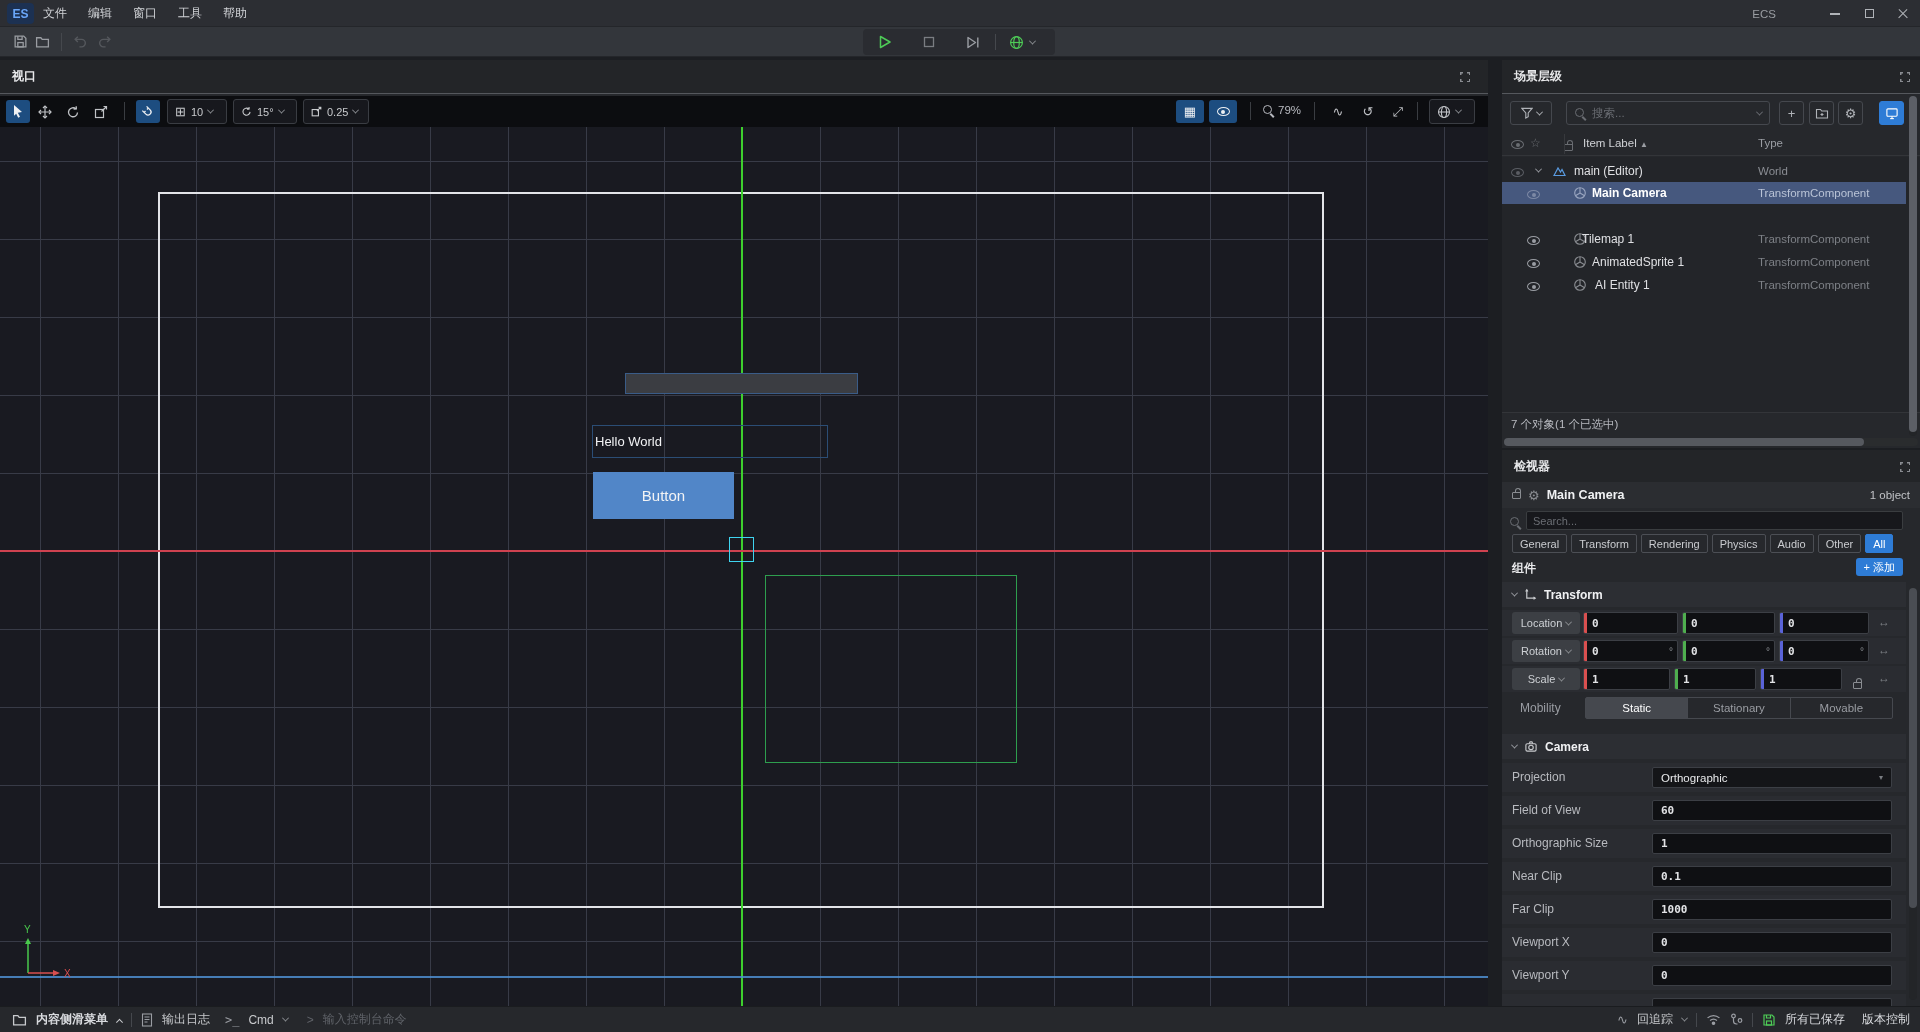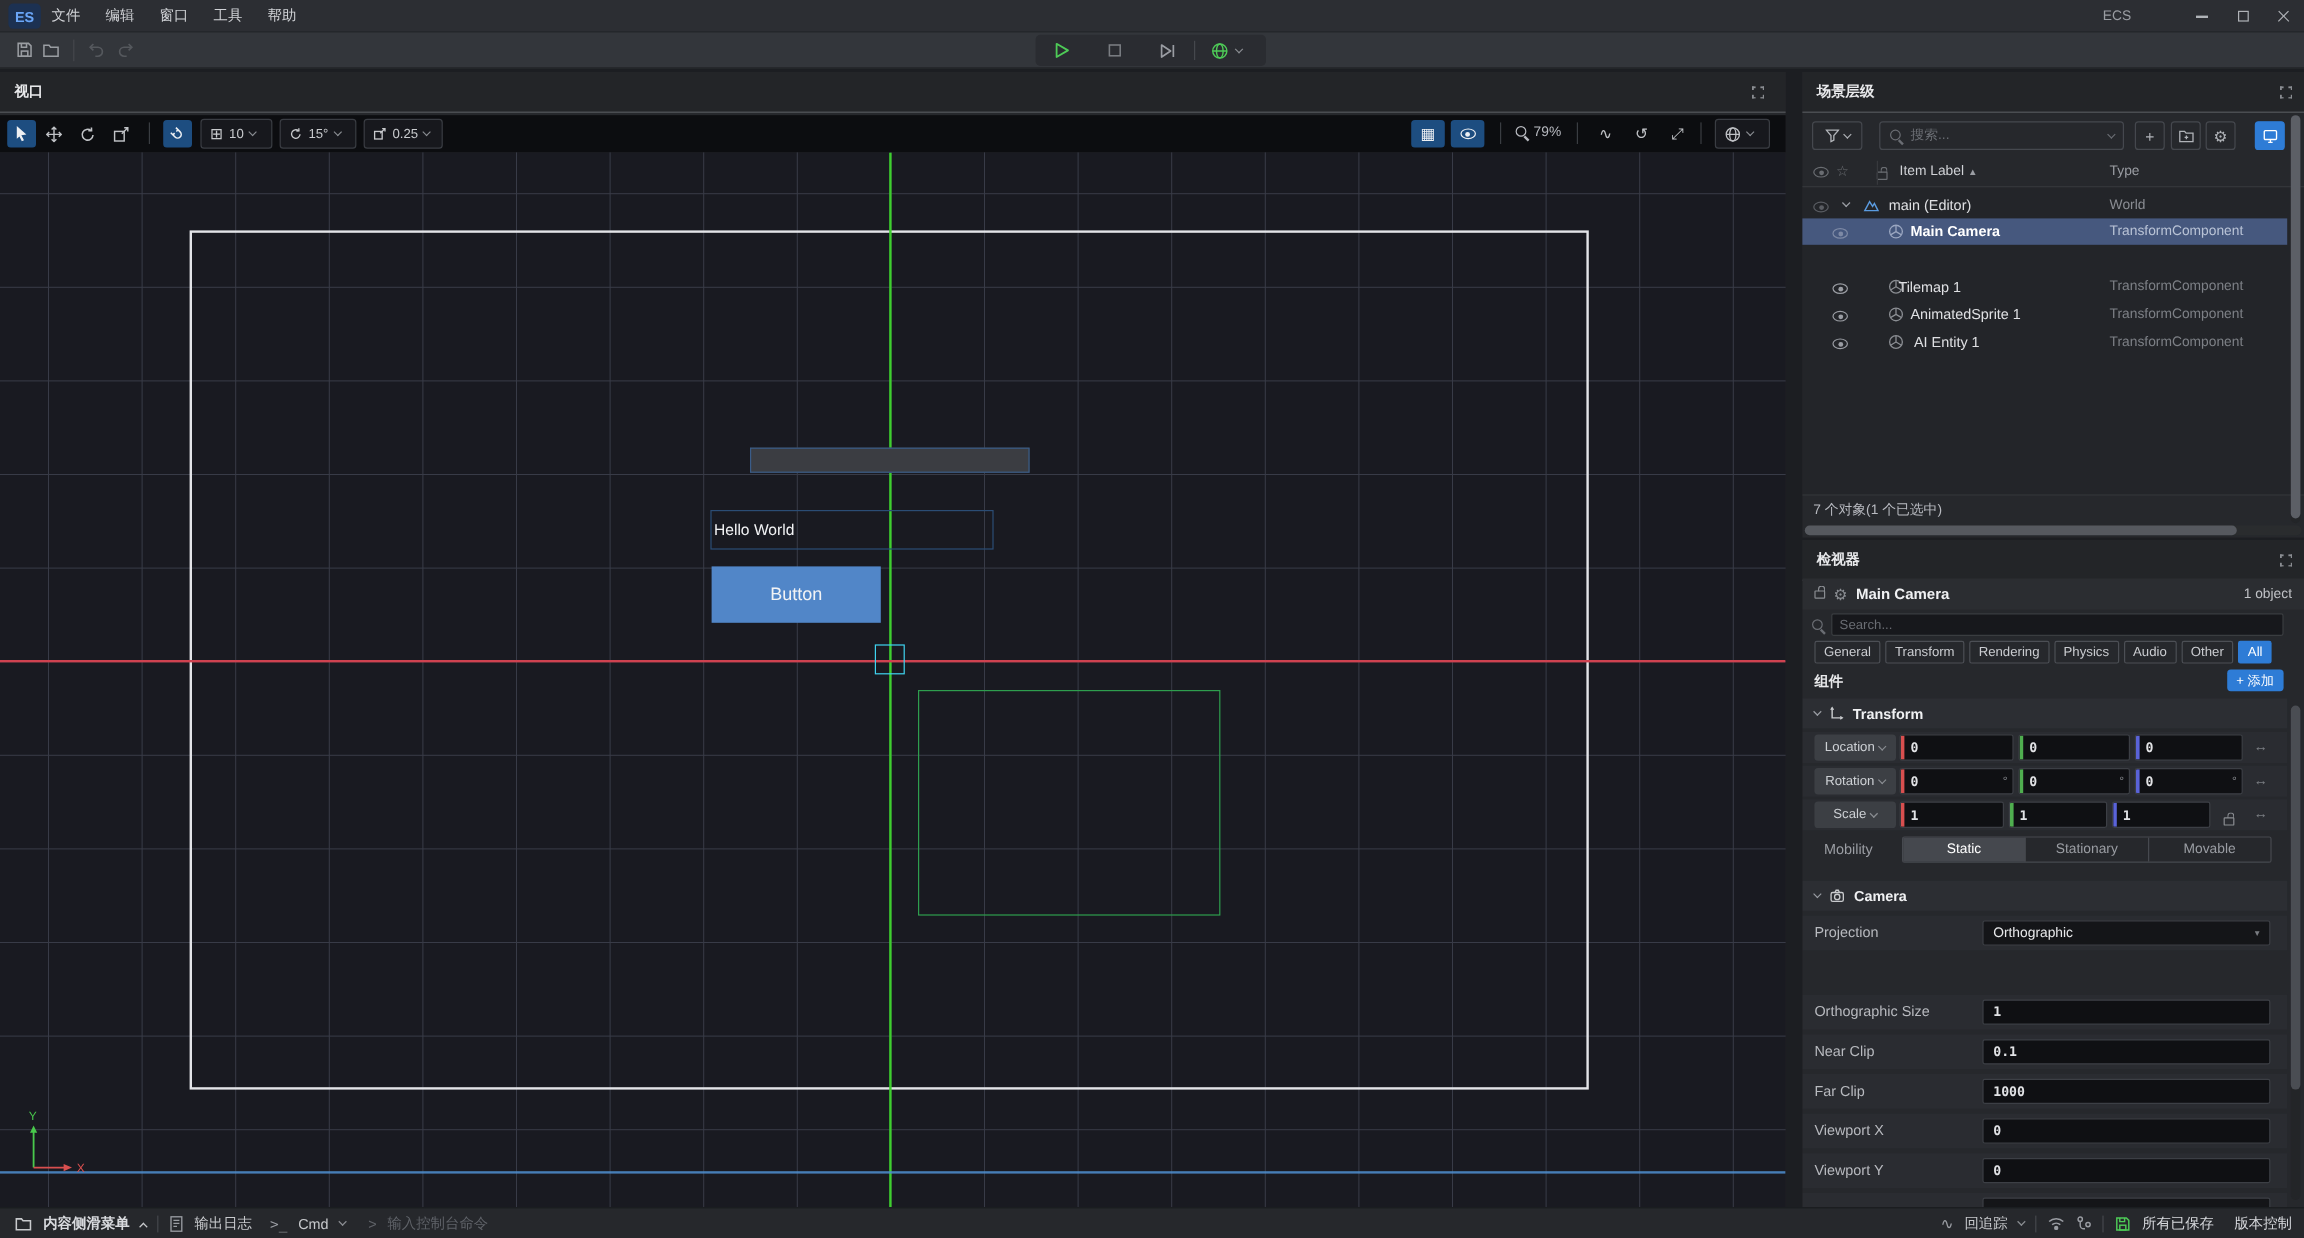--- a/index.html
+++ b/index.html
@@ -561,20 +561,24 @@
         </svg>
       <span class="t">Camera</span>
     </div>
     <div class="prop-row" style="top:313px;">
       <span class="prop-lbl">Projection</span>
       <div class="prop-select">
         <span>Orthographic</span>
         <span class="car">▾</span>
       </div>
     </div>
+    <div class="prop-row" style="top:346px;">
+      <span class="prop-lbl">Field of View</span>
+      <input class="prop-input" value="60" style="">
+    </div>
     <div class="prop-row" style="top:379px;">
       <span class="prop-lbl">Orthographic Size</span>
       <input class="prop-input" value="1" style="">
     </div>
     <div class="prop-row" style="top:412px;">
       <span class="prop-lbl">Near Clip</span>
       <input class="prop-input" value="0.1" style="">
     </div>
     <div class="prop-row" style="top:445px;">
       <span class="prop-lbl">Far Clip</span>

